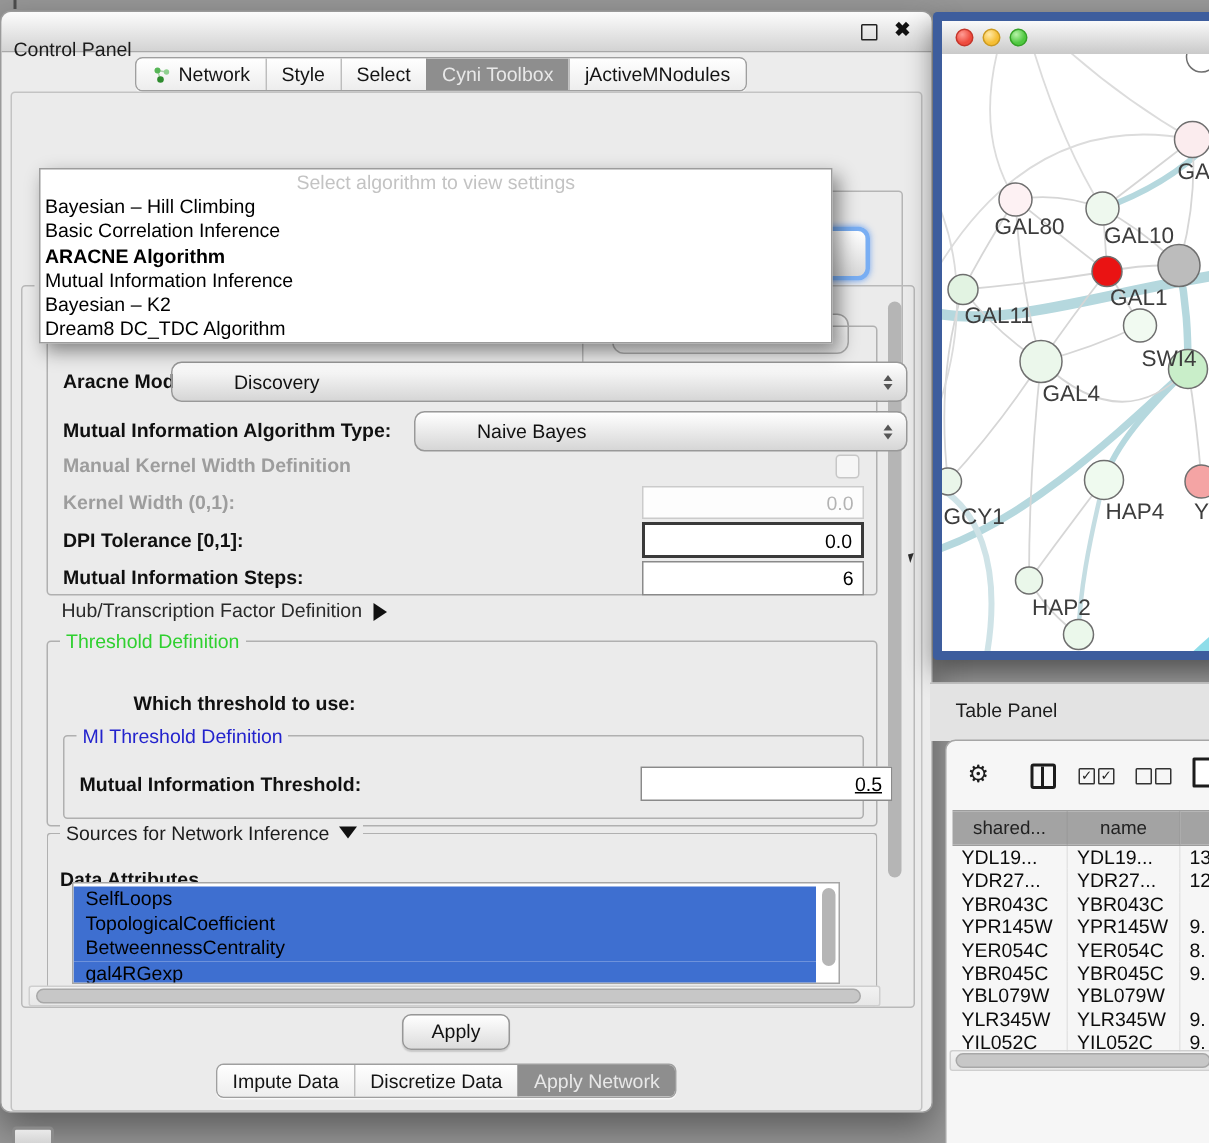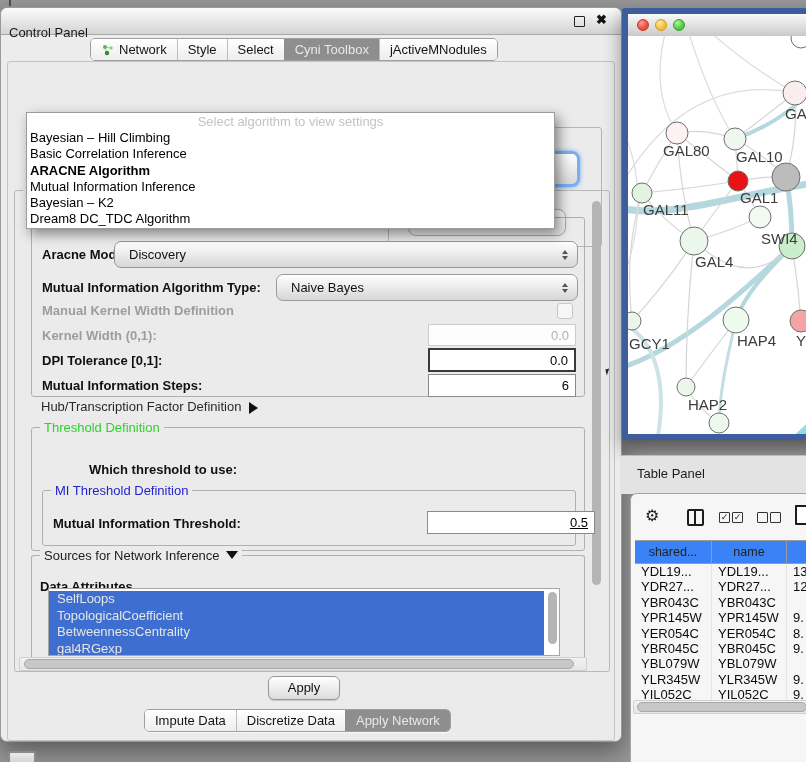--- a/index.html
+++ b/index.html
@@ -46,38 +46,38 @@
   
   .gbox{position:absolute;border:1px solid #b9b9b9;border-radius:3px;}
   .gtitle{position:absolute;top:-8px;left:8px;background:#ebebeb;padding:0 4px;font-size:13px;line-height:15px;white-space:nowrap;}
   .gt-blue{color:#2323cd;} .gt-green{color:#2fd02f;text-align:right;} .gt-black{color:#1d1d1d;}
 
   .flabel{position:absolute;font-size:13px;font-weight:bold;color:#101010;transform:translateY(-50%);white-space:nowrap;}
   .flabel.dis{color:#9d9d9d;}
 
   .combo{position:absolute;border:1px solid #999;border-radius:7px;
       background:linear-gradient(#ffffff,#d6d6d6);display:flex;align-items:center;
-      box-shadow:inset 0 1px 0 #fff;}
+      box-shadow:inset 0 1px 0 #fff;padding-left:27px;}
   .combo-text{font-size:13px;padding-left:14px;color:#111;}
   .combo-arrows{position:absolute;right:9px;top:50%;transform:translateY(-50%);display:flex;flex-direction:column;gap:2px;}
   .combo-arrows .up{width:0;height:0;border-left:3.5px solid transparent;border-right:3.5px solid transparent;border-bottom:4.5px solid #555;}
   .combo-arrows .dn{width:0;height:0;border-left:3.5px solid transparent;border-right:3.5px solid transparent;border-top:4.5px solid #555;}
 
   .numfield{position:absolute;background:#fff;border:1px solid #8a8a8a;font-size:13px;
       display:flex;align-items:center;justify-content:flex-end;padding-right:6px;color:#000;box-sizing:border-box;}
   .numfield.disabled{border-color:#cbcbcb;color:#b3b3b3;background:#fdfdfd;}
   .numfield.focus{border:2px solid #3a3a3a;}
 
   .checkbox{position:absolute;width:14px;height:14px;border:1.5px solid #c7c7c7;border-radius:3px;background:#f6f6f6;}
 
   .tri-right{display:inline-block;width:0;height:0;border-top:6px solid transparent;border-bottom:6px solid transparent;border-left:9px solid #111;vertical-align:-3px;margin-left:8px;}
   .tri-down{display:inline-block;width:0;height:0;border-left:6px solid transparent;border-right:6px solid transparent;border-top:8px solid #111;vertical-align:1px;margin-left:6px;}
 
   .attr-list{position:absolute;background:#fff;border:1px solid #a5a5a5;overflow:hidden;padding-top:2px;box-sizing:border-box;}
-  .attr-item{height:16.5px;line-height:16.5px;font-size:13px;color:#e5e5e5;background:#3e6fd0;
+  .attr-item{height:16.5px;line-height:16.5px;font-size:13px;color:#000000;background:#3e6fd0;
       padding-left:8px;margin-right:15px;white-space:nowrap;}
   .sb-thumb{position:absolute;background:#b5b5b5;border-radius:5px;}
   .sb-track-h{position:absolute;background:linear-gradient(#f2f2f2,#e7e7e7);border:1px solid #cfcfcf;border-radius:2px;}
   .sb-thumb-h{position:absolute;background:#c7c7c7;border:1px solid #a8a8a8;border-radius:5px;}
 
   .apply-btn{position:absolute;left:267px;top:668px;width:70px;height:22px;border:1px solid #979797;border-radius:6px;
       background:linear-gradient(#ffffff,#dcdcdc);font-size:13px;color:#111;text-align:center;line-height:21px;
       box-shadow:0 1px 1px rgba(0,0,0,.15);}
 
   
@@ -96,21 +96,21 @@
   .tp-title{position:absolute;left:17px;top:0;line-height:36px;font-size:13px;color:#1c1c1c;}
   .tp-panel{position:absolute;left:630px;top:493px;width:180px;height:269px;background:#f6f6f6;
       border:1px solid #a6a6a6;border-radius:7px 0 0 0;}
   .gear{position:absolute;left:14px;top:12px;font-size:16px;color:#1c1c1c;}
   .split-ic{position:absolute;left:56px;top:15px;width:13px;height:13px;border:2px solid #1c1c1c;border-radius:2px;}
   .split-ic::after{content:"";position:absolute;left:5px;top:0;width:2px;height:13px;background:#1c1c1c;}
   .ck{position:absolute;width:9px;height:9px;border:1.5px solid #333;border-radius:1px;font-size:9px;line-height:8px;color:#222;text-align:center;}
   .file-ic{position:absolute;left:164px;top:11px;width:12px;height:16px;border:2px solid #1c1c1c;border-radius:1px;background:#fff;}
   .tbl{position:absolute;left:4px;top:46px;width:212px;}
   .tbl-header{display:flex;height:22px;border-top:1px solid #9c9c9c;border-bottom:1px solid #9c9c9c;}
-  .th-cell{background:#3b82f6;border-right:1px solid #9c9c9c;font-size:12.5px;color:#222;
+  .th-cell{background:#a3a3a3;border-right:1px solid #9c9c9c;font-size:12.5px;color:#222;
       display:flex;align-items:center;justify-content:center;box-sizing:border-box;overflow:hidden;}
   .tbl-row{display:flex;height:15.4px;}
   .td-cell{font-size:13px;color:#0c0c0c;line-height:15.4px;padding-left:6px;box-sizing:border-box;
       border-right:1px solid #e4e4e4;overflow:hidden;white-space:nowrap;}
 
   .cursor-mark{position:absolute;left:606px;top:369px;width:0;height:0;
       border-top:6px solid #2b2b2b;border-right:4px solid transparent;transform:rotate(-15deg);}
   .mini-icon{position:absolute;left:8px;top:751px;width:24px;height:14px;border:2px solid #8a8a8a;
       border-radius:3px;background:linear-gradient(#eaeaea,#c9c9c9);}
   .corner-tick{position:absolute;left:9px;top:0;width:2px;height:6px;background:#4d4d4d;}

